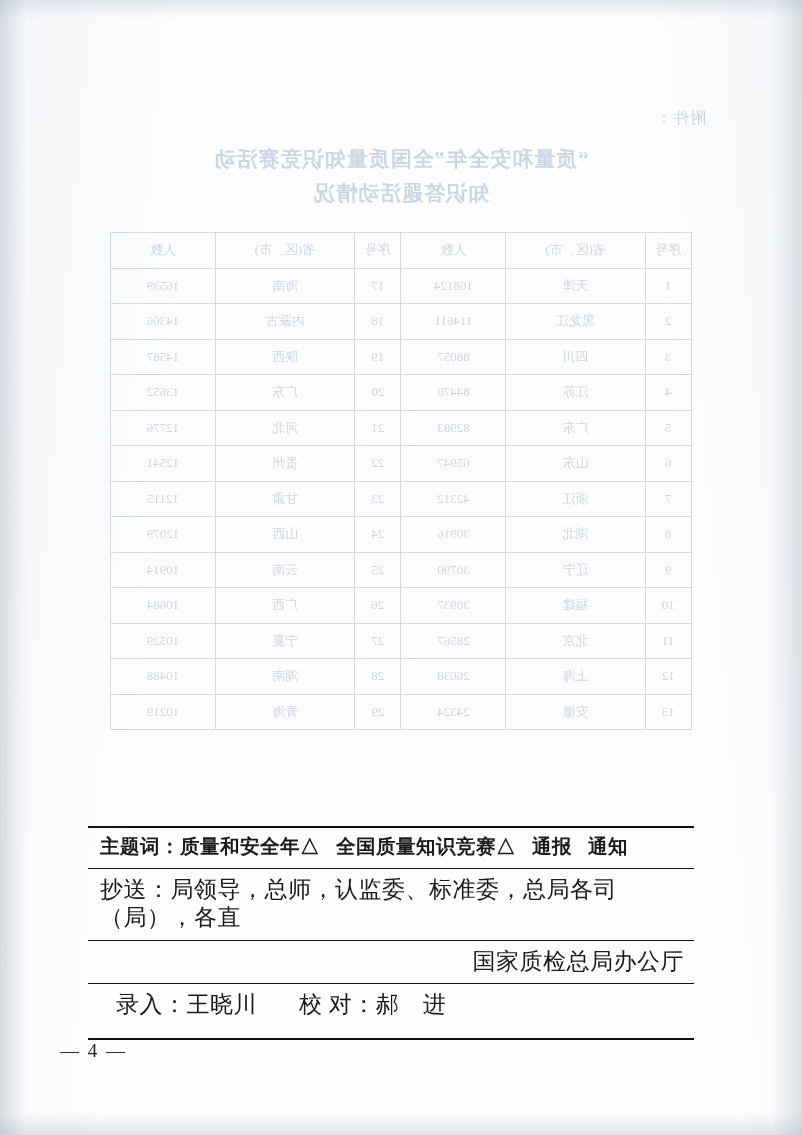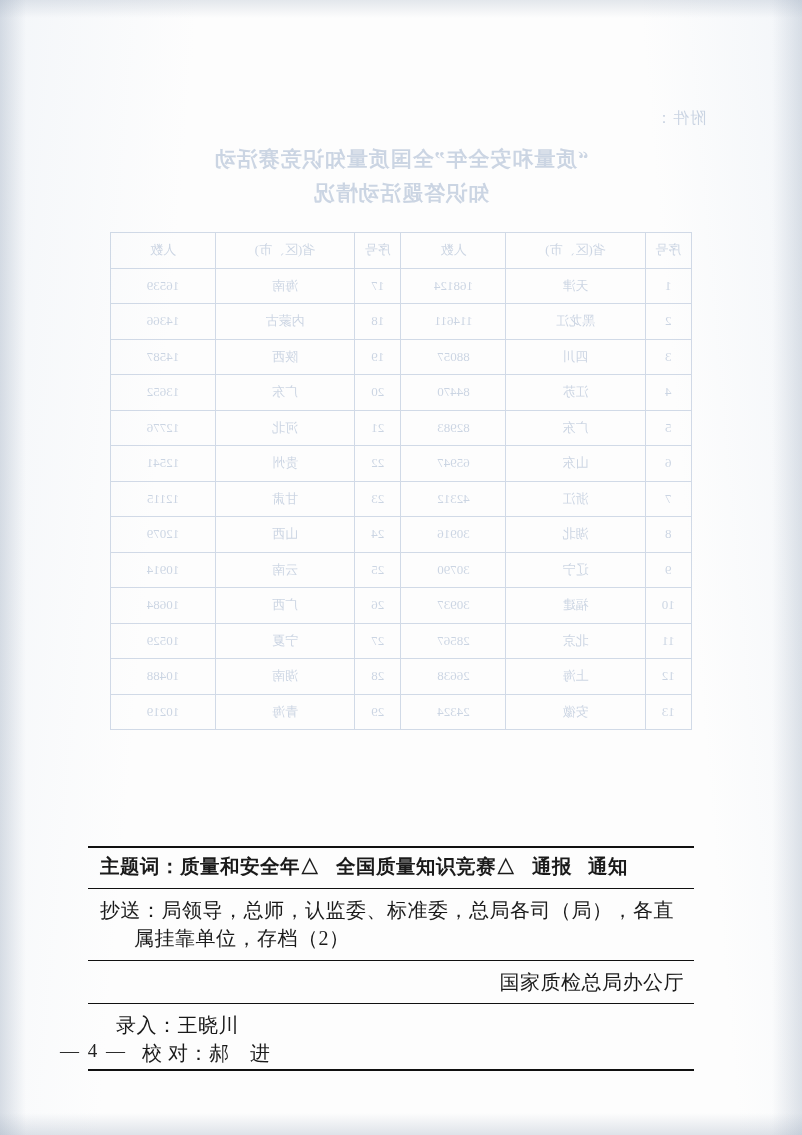--- a/index.html
+++ b/index.html
@@ -74,28 +74,28 @@
     font-family: "Liberation Serif", serif;
   }
   .bleed .b-w-idx { width: 46px; }
   .bleed .b-w-prov { width: 140px; }
   .bleed .b-w-num { width: 105px; }
 
   
   .foot-block {
     position: absolute;
     left: 88px;
-    top: 846px;
+    top: 826px;
     width: 606px;
     border-top: 2.2px solid #111;
     border-bottom: 2.2px solid #111;
   }
   .foot-row {
     padding: 5px 10px 6px 12px;
-    font-size: 20px;
+    font-size: 23px;
     line-height: 28px;
     letter-spacing: 0.5px;
   }
   .foot-row.keywords {
     border-bottom: 1.6px solid #111;
     font-weight: bold;
     font-size: 19.5px;
     padding-bottom: 7px;
     white-space: nowrap;
   }
@@ -113,22 +113,21 @@
     border-bottom: 1.6px solid #111;
     padding-top: 7px;
     padding-bottom: 7px;
   }
   .foot-row.issuer .left { padding-left: 16px; }
   .foot-row.issuer .right { padding-right: 112px; }
   .foot-row.typist {
     display: flex;
     justify-content: flex-start;
     padding-top: 7px;
-    padding-bottom: 2px;
-    flex-direction: column;
+    padding-bottom: 19px;
   }
   .foot-row.typist .left { padding-left: 16px; }
   .foot-row.typist .right { padding-right: 54px; margin-left: 42px; }
 
   .page-number {
     position: absolute;
     left: 60px;
     top: 1040px;
     font-size: 19px;
     letter-spacing: 2px;
@@ -292,21 +291,20 @@
   </div>
 
   <div class="foot-block">
 
     <div class="foot-row keywords">
       <span>主题词：</span><span>质量和安全年△</span><span class="kw-sp"></span><span>全国质量知识竞赛△</span><span class="kw-sp"></span><span>通报</span><span class="kw-sp"></span><span>通知</span>
     </div>
 
     <div class="foot-row cc">
       <span class="cc-line1"><span>抄送：</span><span>局领导，总师，认监委、标准委，总局各司（局），各直</span></span>
-      <span class="cc-line2">属挂靠单位，存档（2）</span>
     </div>
 
     <div class="foot-row issuer">
       <span class="left">国家质检总局办公厅</span>
     </div>
 
     <div class="foot-row typist">
       <span class="left">录入：王晓川</span>
       <span class="right">校 对：郝　进</span>
     </div>

